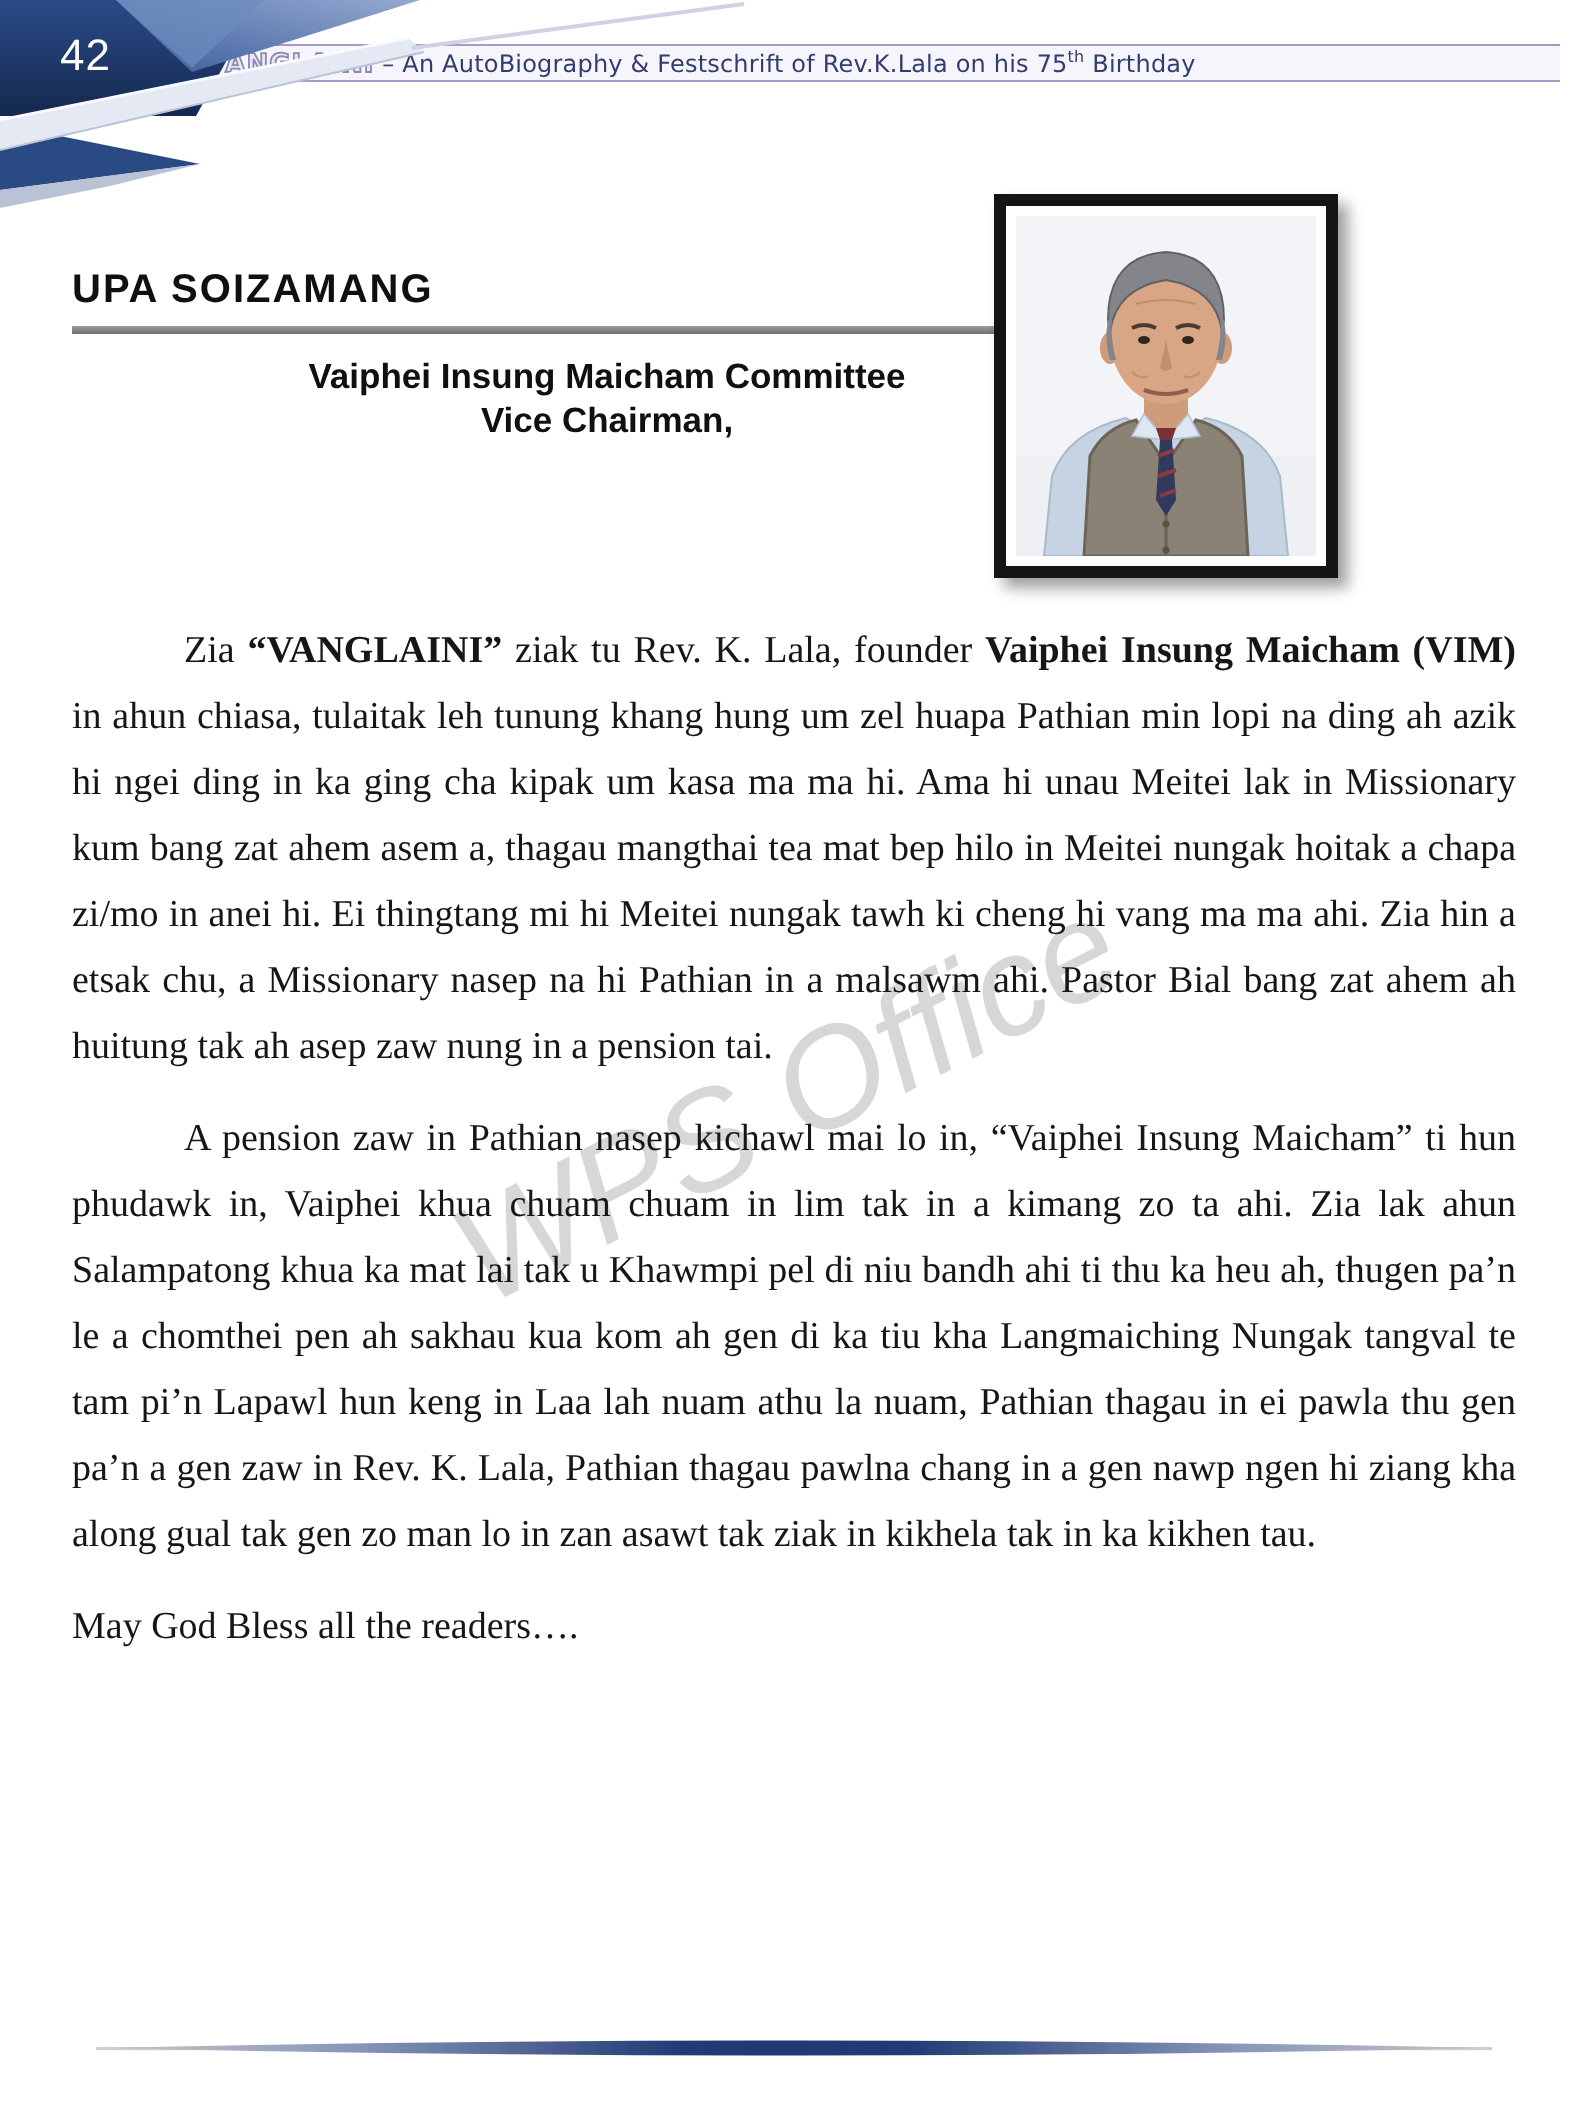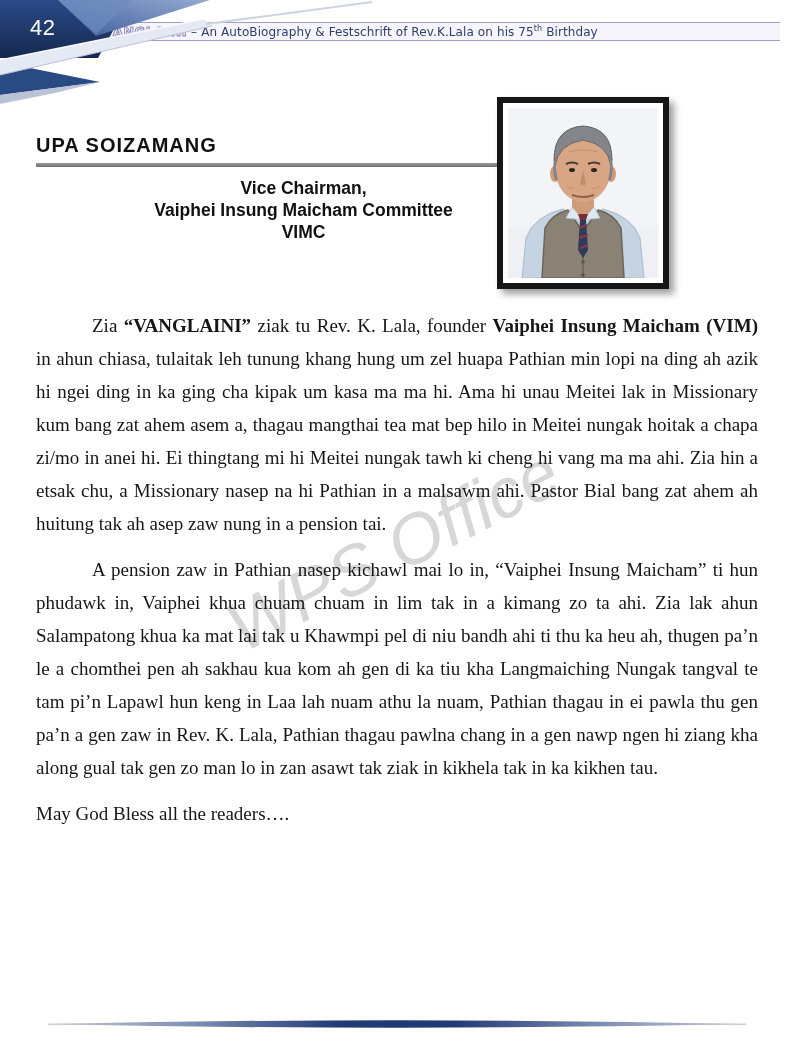--- a/index.html
+++ b/index.html
@@ -104,23 +104,22 @@
 
   <div class="hdr-band">
     <div class="hdr-title">
       <span class="outline">VANGLAINI</span><span> – An AutoBiography &amp; Festschrift of Rev.K.Lala on his 75</span><sup>th</sup><span> Birthday</span>
     </div>
   </div>
 
   <div class="prof-name">UPA SOIZAMANG</div>
   <div class="title-rule"></div>
   <div class="prof-roles">
+    <div>Vaiphei Insung Maicham Committee</div>
     <div>Vice Chairman,</div>
-    <div>Vaiphei Insung Maicham Committee</div>
-    <div>VIMC</div>
   </div>
 
   <div class="photo-frame">
     <svg viewBox="0 0 150 170" width="150" height="170" role="img">
       <rect x="0" y="0" width="150" height="170" fill="#f3f4f7"></rect>
       <rect x="0" y="120" width="150" height="50" fill="#eef0f4"></rect>
 
       <path d="M14,170 L18,130 Q26,108 55,101 L75,112 L95,101 Q124,108 132,130 L136,170 Z" fill="#c5d3e2" stroke="#a9bacd" stroke-width="1"></path>
 
       <rect x="64" y="86" width="22" height="22" rx="6" fill="#cf9c79"></rect>

